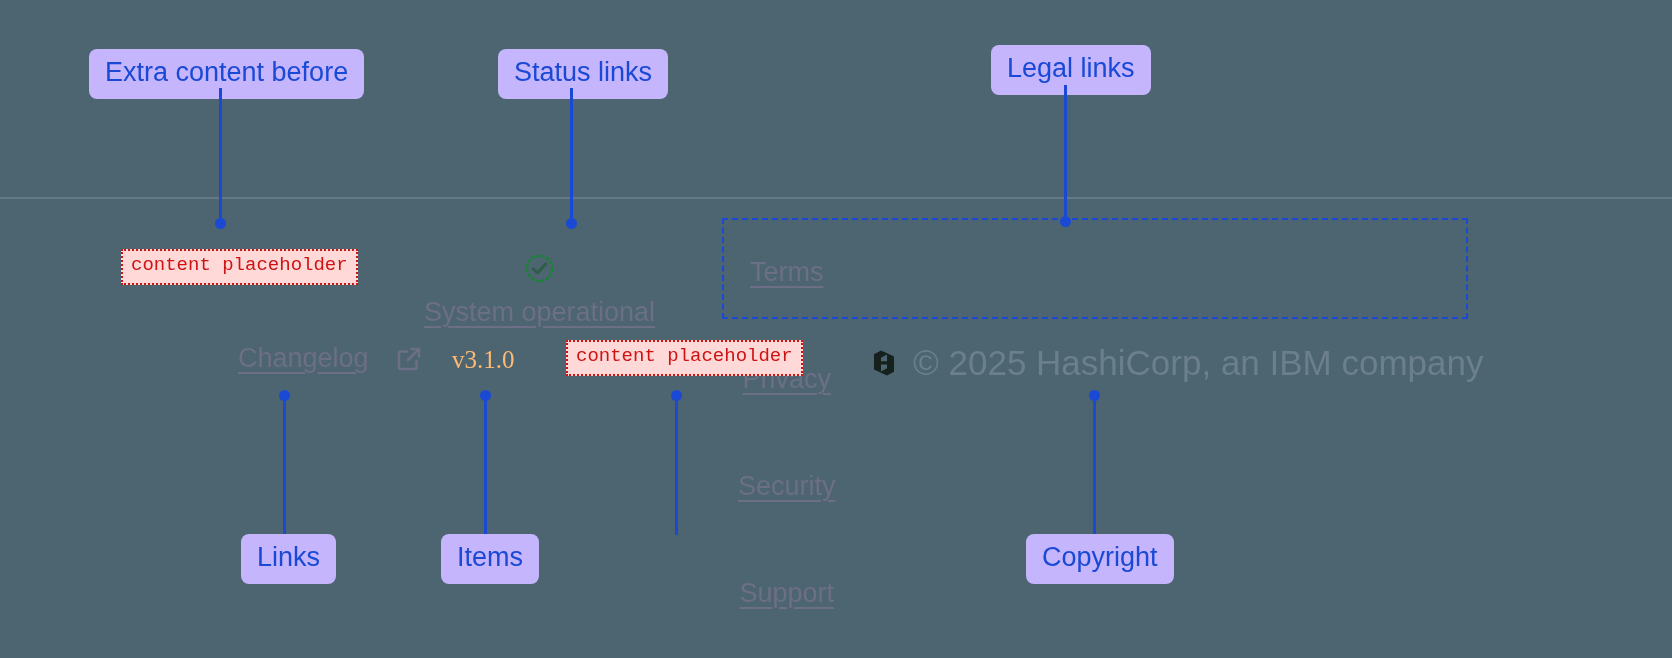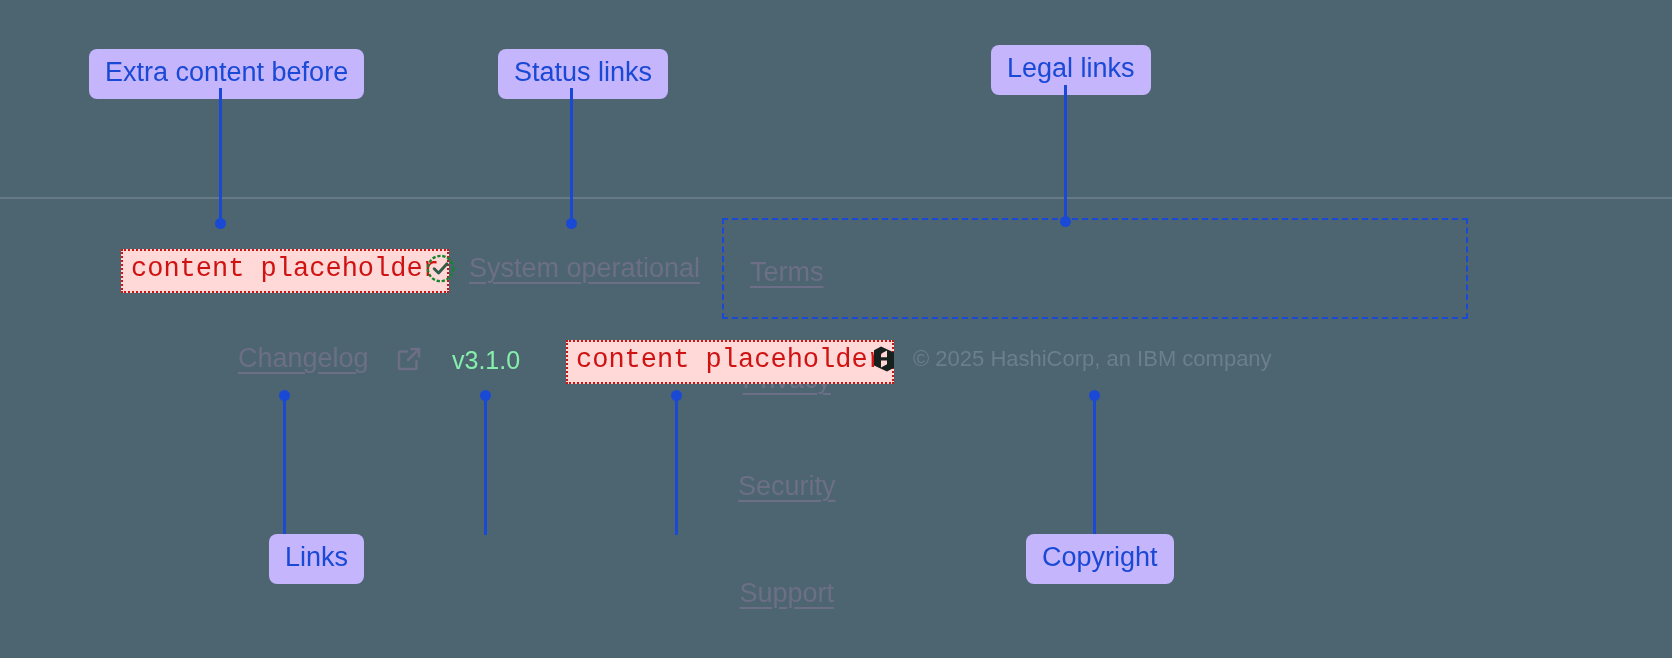--- a/index.html
+++ b/index.html
@@ -53,21 +53,21 @@
 
   
   .dashbox {
     position: absolute;
     border: 2px dashed #1a49d6;
   }
 
   .placeholder {
     position: absolute;
     font-family: "Liberation Mono", monospace;
-    font-size: 27px;
+    font-size: 19px;
     color: #cf1313;
     background: #ffd8d8;
     border: 2px dotted #cf1313;
     padding: 5px 8px 8px 8px;
     white-space: nowrap;
     line-height: 1;
   }
 
   .muted-link {
     color: #6c6f86;
@@ -97,35 +97,36 @@
   .changelog-row {
     position: absolute;
     display: flex;
     align-items: center;
     gap: 25px;
     white-space: nowrap;
   }
 
   .version {
     position: absolute;
-    color: #86efac;
+    color: #fdba74;
     font-size: 25px;
     white-space: nowrap;
+    font-family: Liberation Serif, serif;
   }
 
   .copyright-row {
     position: absolute;
     display: flex;
     align-items: center;
     gap: 14px;
     white-space: nowrap;
   }
   .copyright-text {
     color: #6b7f8c;
-    font-size: 22px;
+    font-size: 35px;
   }
 
   svg { display: block; }
 </style>
 </head>
 <body>
 
 <div id="stage">
 
   <div class="divider" style="top:197px;"></div>
@@ -137,21 +138,21 @@
   <div class="callout" style="left:498px; top:49px;">Status links</div>
   <div class="conn" style="left:570px; top:88px; height:135px;"></div>
   <div class="dot" style="left:566px; top:218px;"></div>
 
   <div class="callout" style="left:991px; top:45px;">Legal links</div>
   <div class="conn" style="left:1064px; top:85px; height:136px;"></div>
   <div class="dot" style="left:1060px; top:216px;"></div>
 
   <div class="placeholder" style="left:121px; top:249px;">content placeholder</div>
 
-  <div class="status-row" style="left:424px; top:252px;">
+  <div class="status-row" style="left:424px; top:252px;flex-direction:column;">
     <span>
       <svg width="33" height="33" viewBox="0 0 24 24" fill="none">
         <circle cx="12" cy="12" r="9.2" stroke="#14862f" stroke-width="1.7" stroke-dasharray="2.4 1.3"></circle>
         <path d="M7.4 12.2 L10.6 15.3 L16.7 8.6" stroke="#2f5d48" stroke-width="2.1" stroke-linecap="round" stroke-linejoin="round" fill="none"></path>
       </svg>
     </span>
     <span class="muted-link">System operational</span>
   </div>
 
   <div class="dashbox" style="left:722px; top:218px; width:746px; height:101px;"></div>
@@ -182,24 +183,25 @@
     <span>
       <svg width="30" height="32" viewBox="0 0 28 32">
         <path d="M4 7.2 L11 3.4 L11 14.2 L17 14.2 L17 7.6 L11 10.8 L11 3.4 L24 9.6 L24 24.8 L17 28.6 L17 17.6 L11 17.6 L11 24.4 L17 21.2 L17 28.6 L4 22.4 Z" fill="#16201d"></path>
       </svg>
     </span>
     <span class="copyright-text">© 2025 HashiCorp, an IBM company</span>
   </div>
 
   <div class="dot" style="left:279px; top:390px;"></div>
   <div class="conn" style="left:283px; top:396px; height:139px;"></div>
-  <div class="callout" style="left:241px; top:534px;margin-left:28px;">Links</div>
+  <div class="callout" style="left:241px; top:534px;">Links</div>
 
   <div class="dot" style="left:480px; top:390px;"></div>
   <div class="conn" style="left:484px; top:396px; height:139px;"></div>
+  <div class="callout" style="left:441px; top:534px;">Items</div>
 
   <div class="dot" style="left:671px; top:390px;"></div>
   <div class="conn" style="left:675px; top:396px; height:139px;"></div>
 
   <div class="dot" style="left:1089px; top:390px;"></div>
   <div class="conn" style="left:1093px; top:396px; height:139px;"></div>
   <div class="callout" style="left:1026px; top:534px;">Copyright</div>
 
 </div>
 

